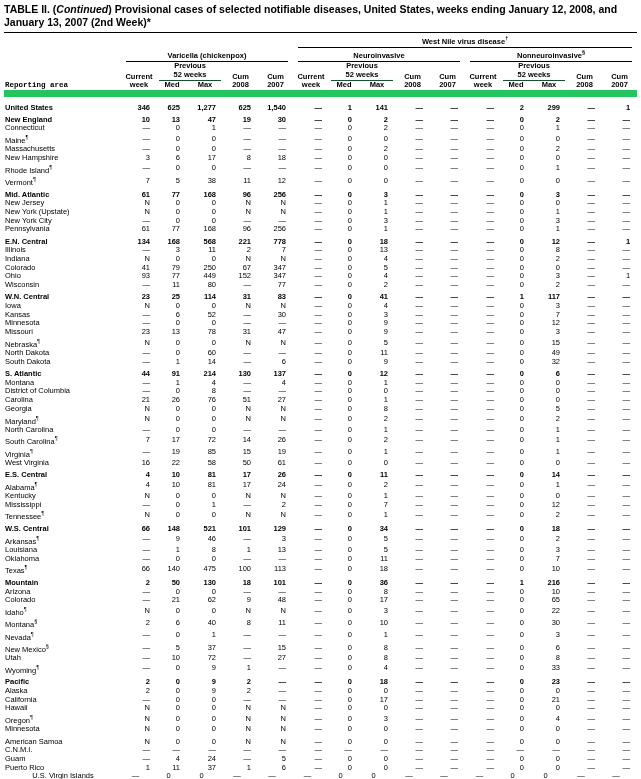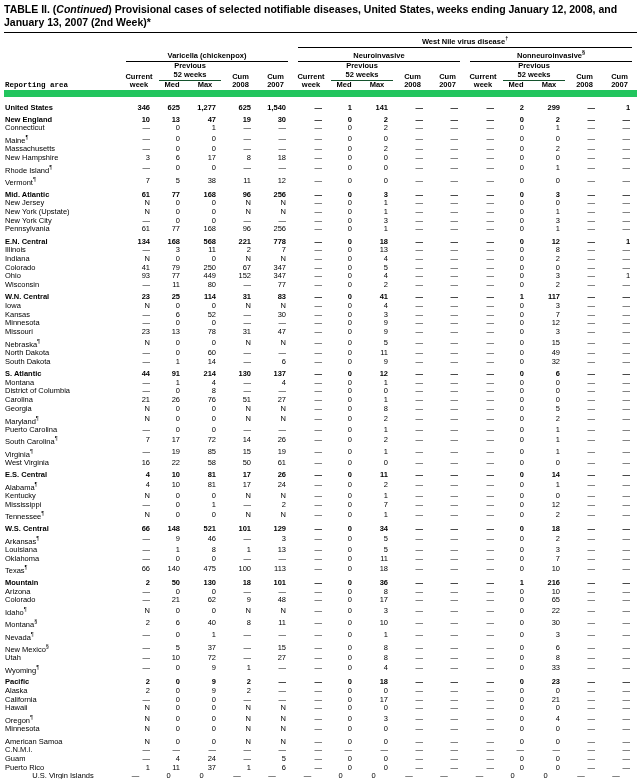--- a/index.html
+++ b/index.html
@@ -700,21 +700,21 @@
           <td class="num">2</td>
           <td class="num">—</td>
           <td class="num">—</td>
           <td class="num">—</td>
           <td class="num">0</td>
           <td class="num">2</td>
           <td class="num">—</td>
           <td class="num">—</td>
         </tr>
         <tr>
-          <td class="area">Puerto Carolina</td>
+          <td class="area">North Carolina</td>
           <td class="num">—</td>
           <td class="num">0</td>
           <td class="num">0</td>
           <td class="num">—</td>
           <td class="num">—</td>
           <td class="num">—</td>
           <td class="num">0</td>
           <td class="num">1</td>
           <td class="num">—</td>
           <td class="num">—</td>

